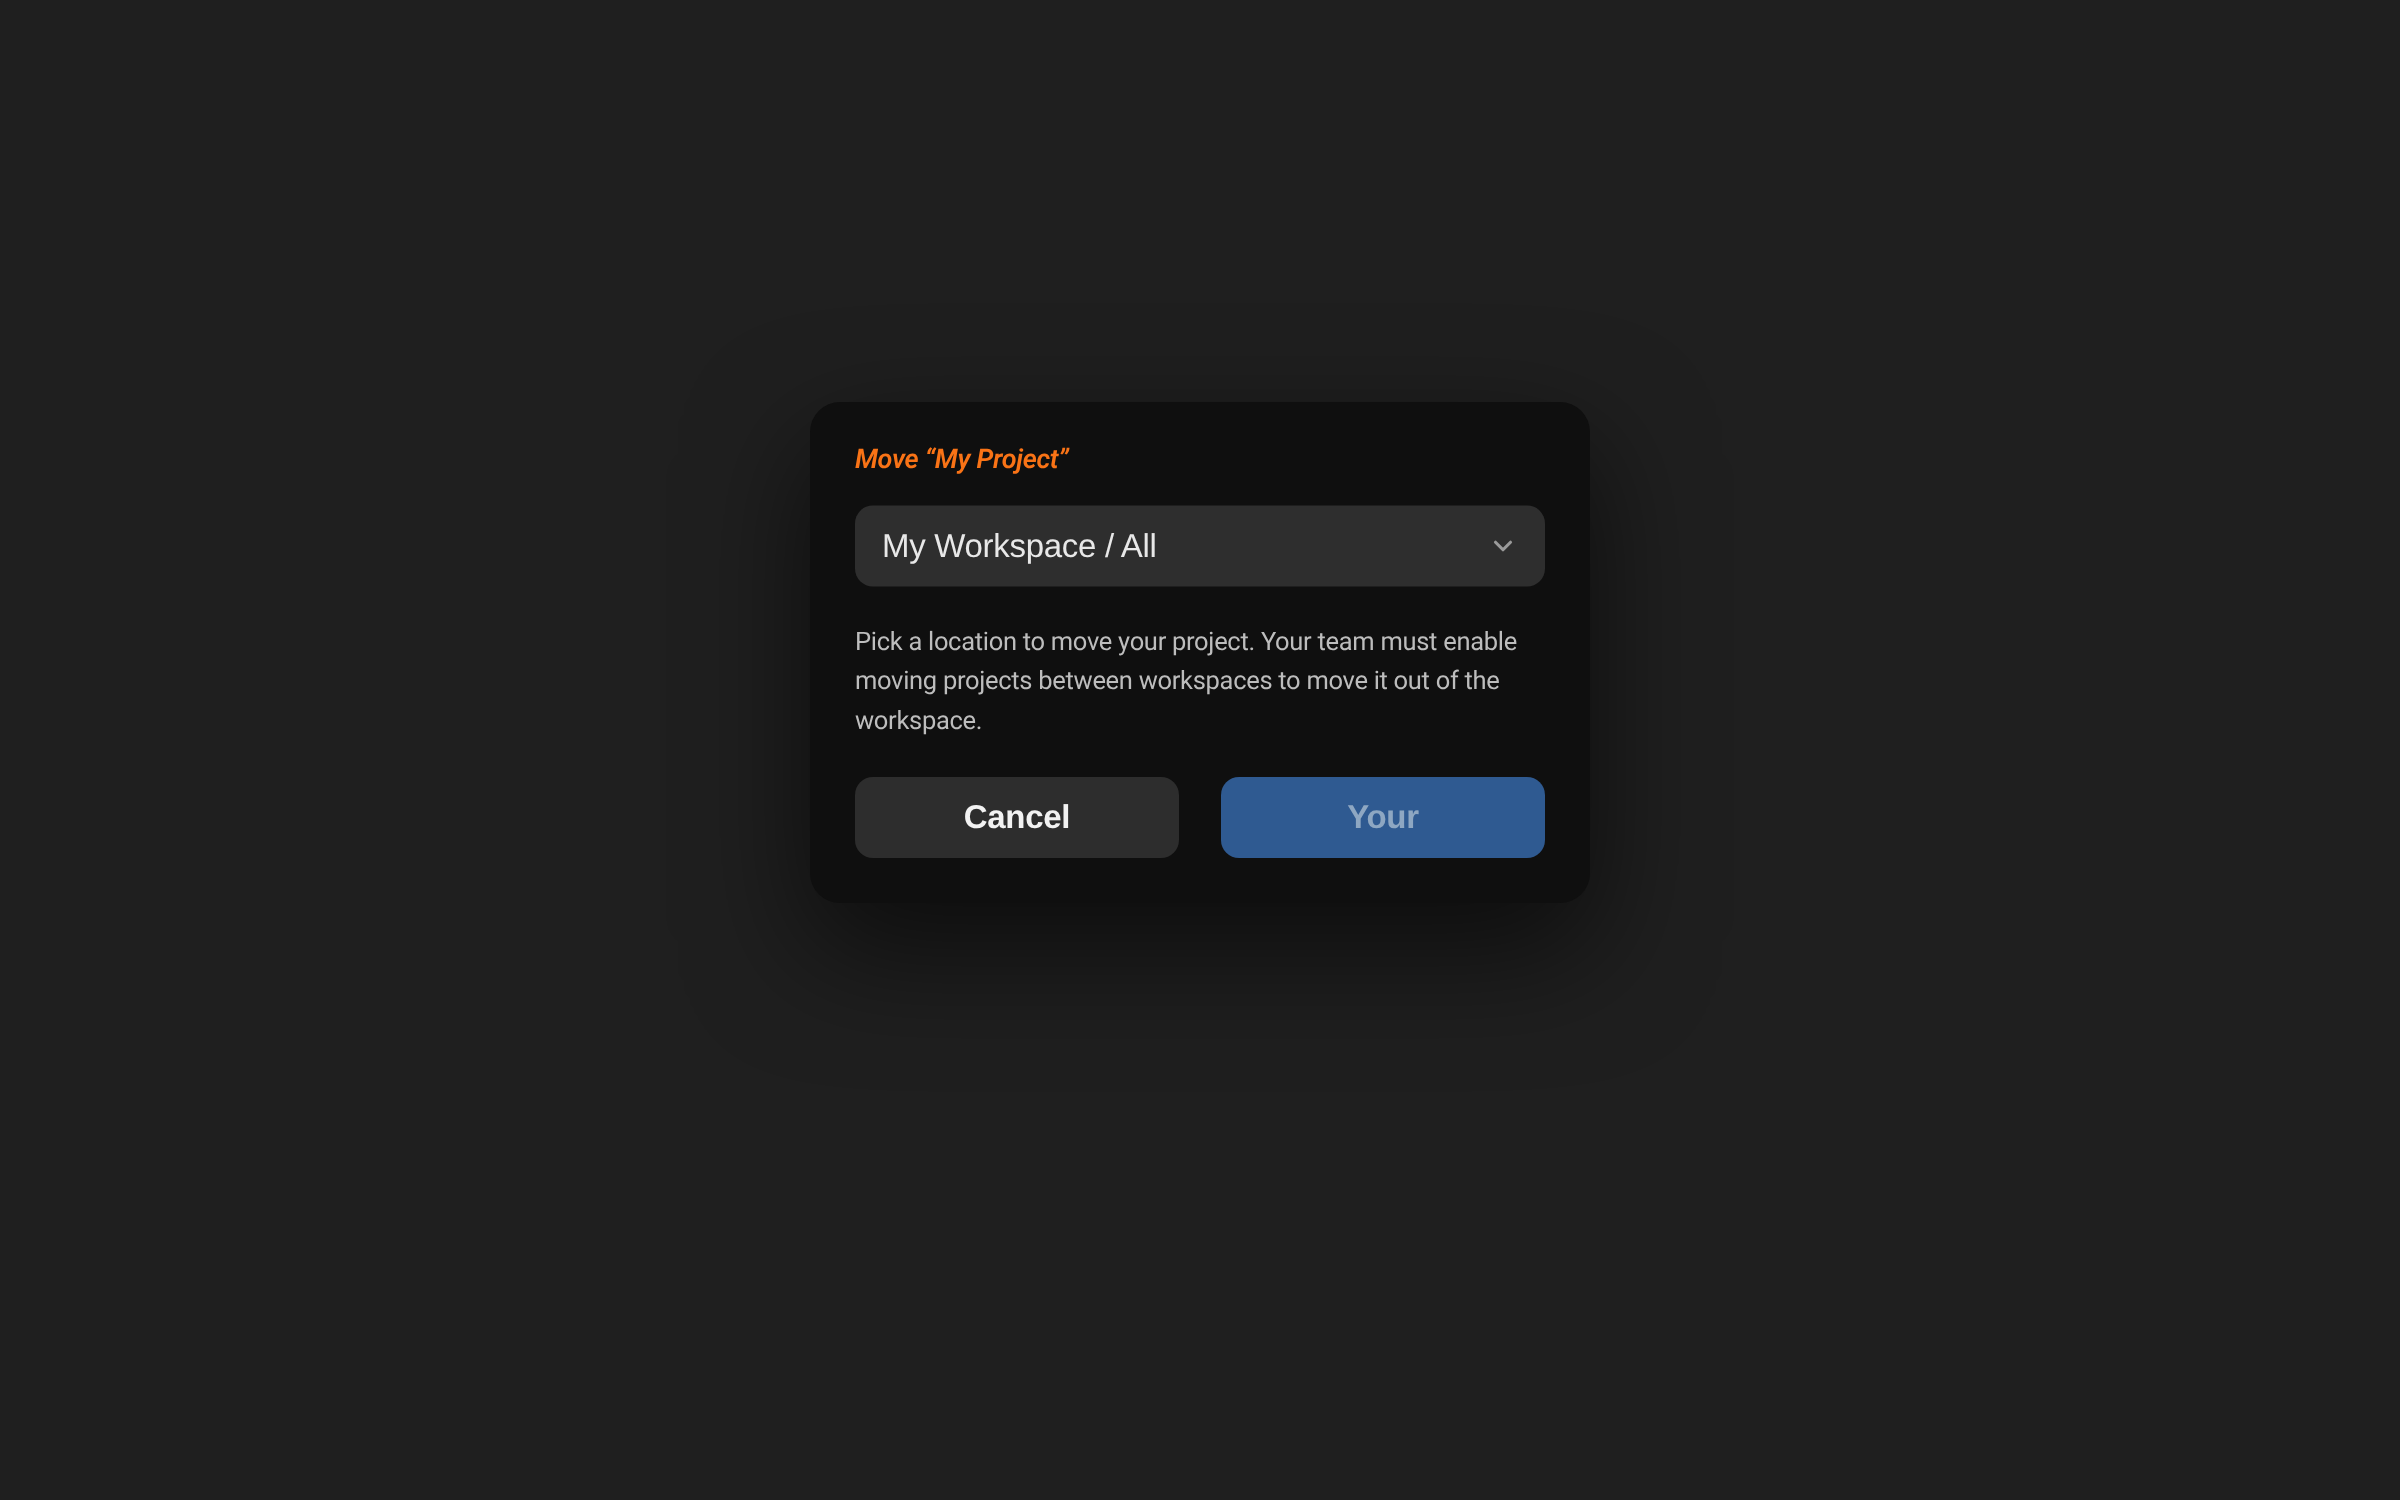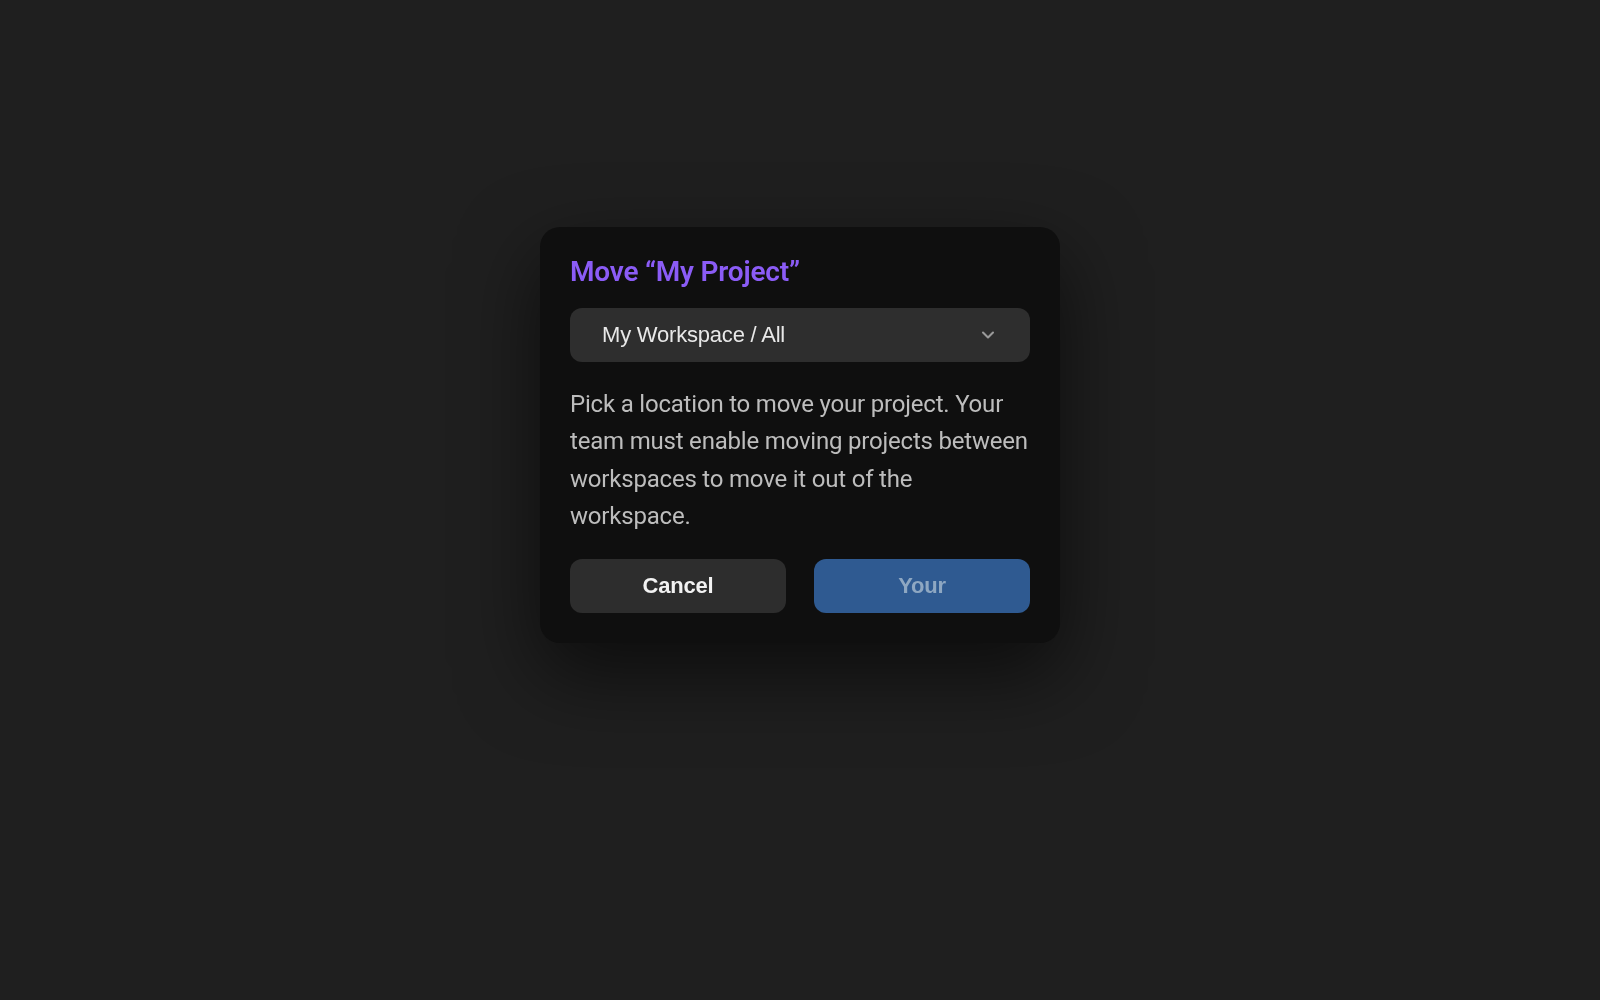--- a/index.html
+++ b/index.html
@@ -22,33 +22,34 @@
     .modal {
       width: 520px;
       background: #0f0f0f;
       border-radius: 20px;
       padding: 28px 30px 30px 30px;
       box-shadow: 0 30px 80px rgba(0,0,0,0.6);
       margin-top: -130px;
     }
     
     .modal-title {
-      color: #8b5cf6;
-      font-size: 28px;
+      color: #f97316;
+      font-size: 18px;
       font-weight: 600;
       letter-spacing: -0.2px;
       margin-bottom: 20px;
+      font-style: italic;
     }
     
     .select-trigger {
       width: 100%;
       background: #2e2e2e;
       border: none;
       border-radius: 12px;
-      padding: 14px 32px;
+      padding: 14px 18px;
       display: flex;
       align-items: center;
       justify-content: space-between;
       cursor: pointer;
       margin-bottom: 24px;
     }
     
     .select-value {
       color: #e8e8e8;
       font-size: 22px;
@@ -57,21 +58,21 @@
     }
     
     .chevron-down-icon {
       width: 20px;
       height: 20px;
       flex-shrink: 0;
     }
     
     .description {
       color: #bdbdbd;
-      font-size: 24px;
+      font-size: 17px;
       line-height: 1.55;
       letter-spacing: -0.2px;
       margin-bottom: 24px;
     }
     
     .button-row {
       display: flex;
       gap: 28px;
     }
     

